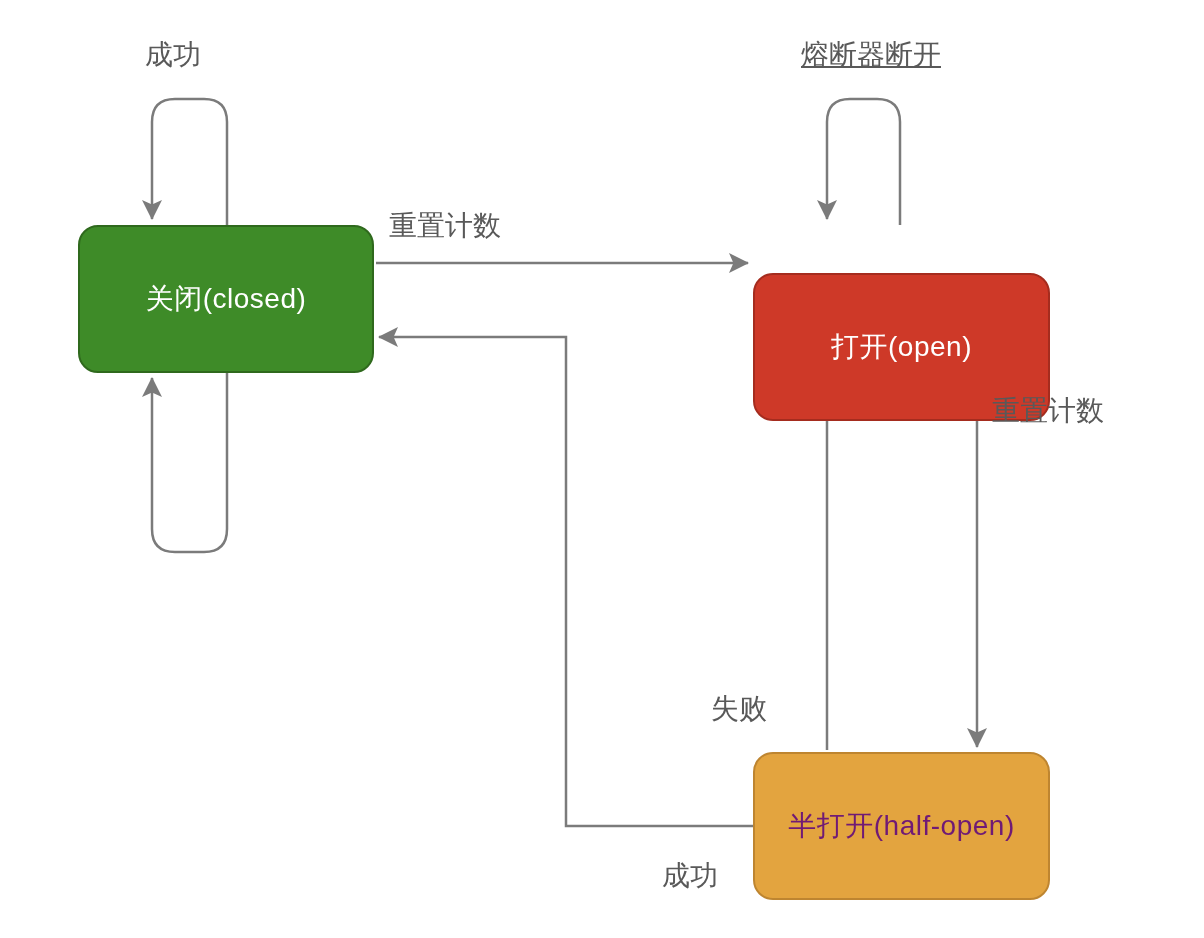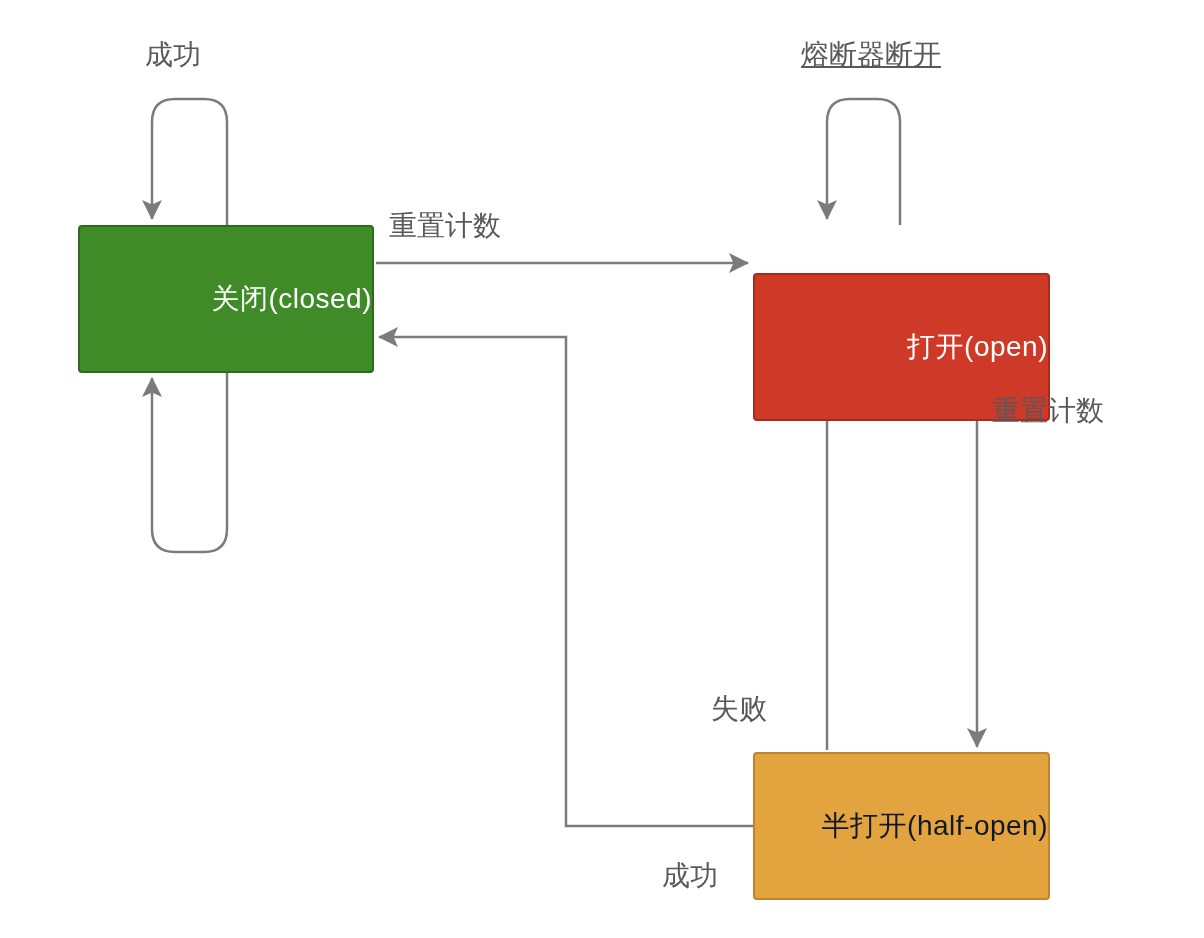--- a/index.html
+++ b/index.html
@@ -27,24 +27,24 @@
     stroke: #7b7b7b;
     stroke-width: 2.5;
   }
   .arrowhead {
     fill: #7b7b7b;
   }
   .state {
     position: absolute;
     box-sizing: border-box;
     border: 2px solid;
-    border-radius: 4px;
+    border-radius: 20px;
     display: flex;
     align-items: center;
-    justify-content: flex-end;
+    justify-content: center;
     font-size: 28px;
     letter-spacing: 0.5px;
   }
   .state-closed   { left: 78px;  top: 225px; width: 296px; height: 148px; }
   .state-open     { left: 753px; top: 225px; width: 297px; height: 148px; }
   .state-halfopen { left: 753px; top: 752px; width: 297px; height: 148px; }
   .edge-label {
     position: absolute;
     font-size: 28px;
     line-height: 30px;
@@ -81,21 +81,21 @@
   </svg>
 
   <div class="state state-closed" style="background: rgb(62, 139, 40); border-color: rgb(47, 105, 29); color: rgb(255, 255, 255);">
     <span>关闭(closed)</span>
   </div>
 
   <div class="state state-open" style="background: rgb(206, 57, 40); border-color: rgb(165, 44, 30); color: rgb(255, 255, 255); margin-top: 48px;">
     <span>打开(open)</span>
   </div>
 
-  <div class="state state-halfopen" style="background: rgb(227, 164, 63); border-color: rgb(190, 133, 48); color: #0f172a;">
+  <div class="state state-halfopen" style="background: rgb(227, 164, 63); border-color: rgb(190, 133, 48); color: #701a75;">
     <span>半打开(half-open)</span>
   </div>
 
   <div class="edge-label lbl-success-closed">成功</div>
   <div class="edge-label lbl-trigger-threshold">重置计数</div>
   <div class="edge-label lbl-breaker-open">熔断器断开</div>
   <div class="edge-label lbl-reset-count">重置计数</div>
   <div class="edge-label lbl-fail">失败</div>
   <div class="edge-label lbl-success-halfopen">成功</div>
 

